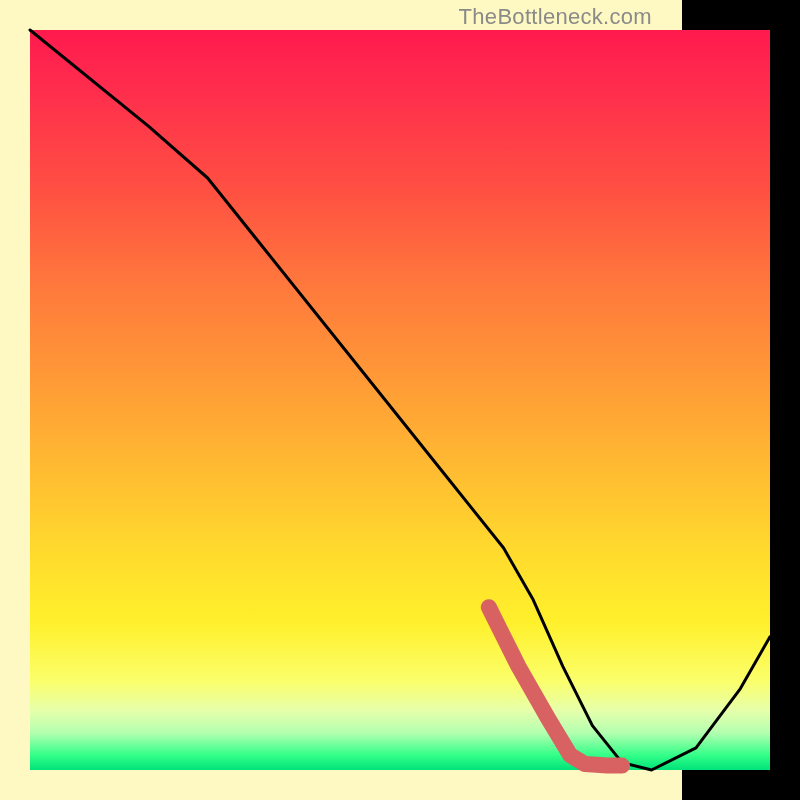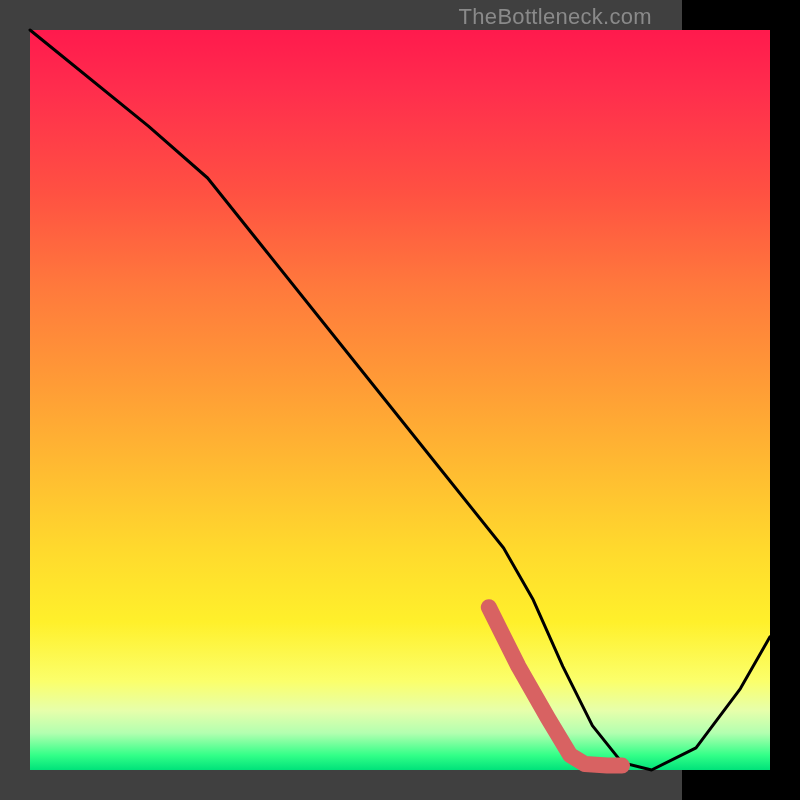--- a/index.html
+++ b/index.html
@@ -8,21 +8,21 @@
     width: 800px;
     height: 800px;
     background: #000;
     font-family: Arial, Helvetica, sans-serif;
     overflow: hidden;
   }
   .container {
     width: 682px;
     height: 800px;
     position: relative;
-    background: #404040;
+    background: #fef9c3;
   }
   .plot-area {
     position: absolute;
     left: 30px;
     top: 30px;
     width: 740px;
     height: 740px;
     
     background: linear-gradient(
       to bottom,

